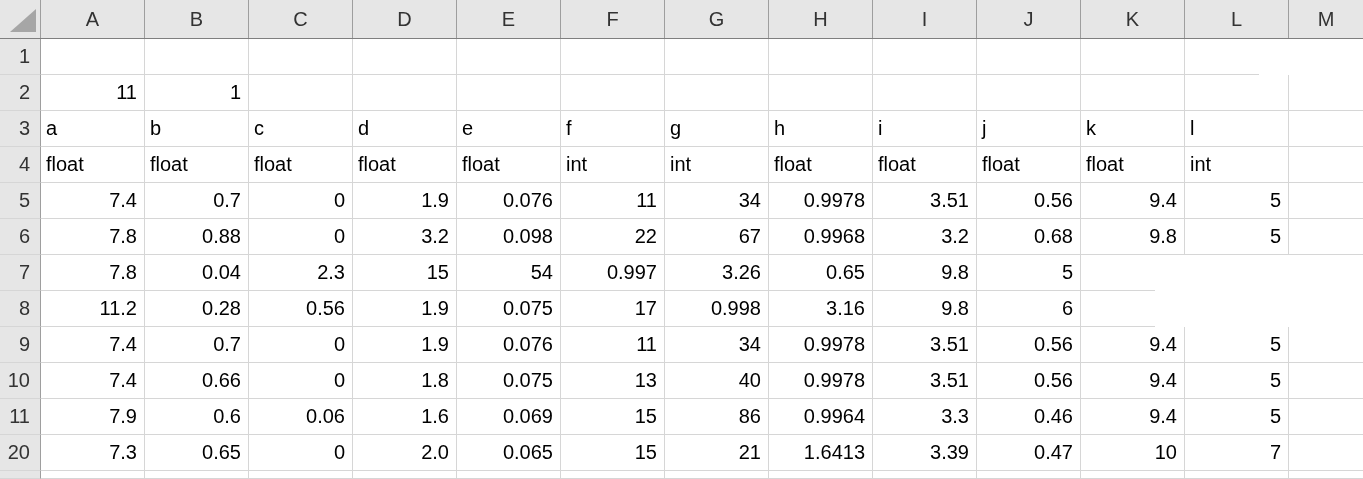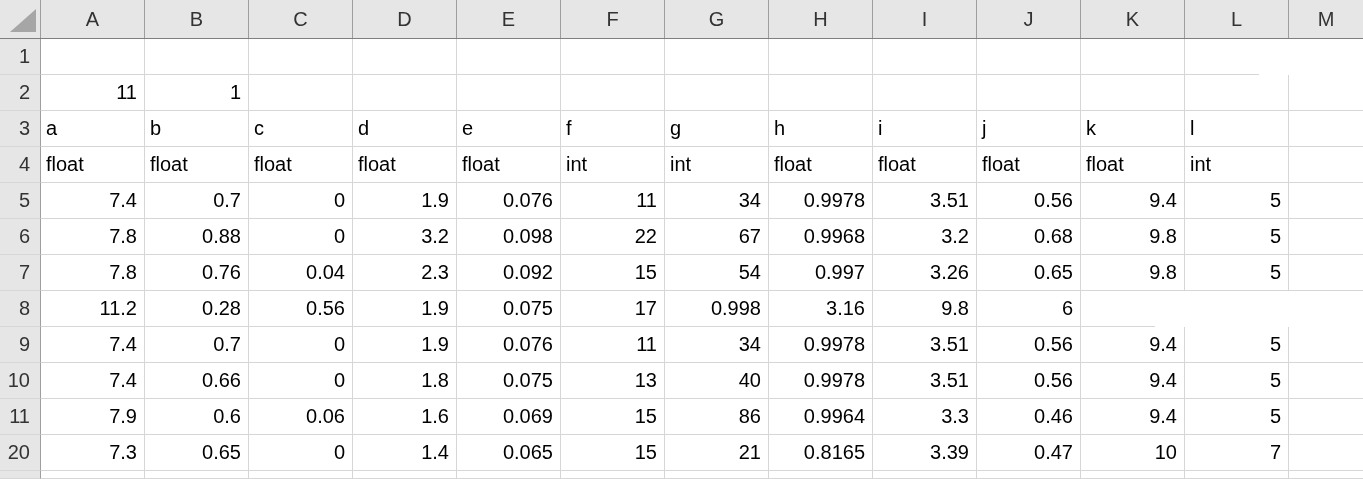--- a/index.html
+++ b/index.html
@@ -198,24 +198,22 @@
         <div class="cell align-right">0.9968</div>
         <div class="cell align-right">3.2</div>
         <div class="cell align-right">0.68</div>
         <div class="cell align-right">9.8</div>
         <div class="cell align-right">5</div>
         <div class="cell align-right last-col"></div>
       </div>
       <div class="grid-row">
         <div class="row-header">7</div>
         <div class="cell align-right">7.8</div>
-        <div class="cell align-right">0.76</div>
         <div class="cell align-right">0.04</div>
         <div class="cell align-right">2.3</div>
-        <div class="cell align-right">0.092</div>
         <div class="cell align-right">15</div>
         <div class="cell align-right">54</div>
         <div class="cell align-right">0.997</div>
         <div class="cell align-right">3.26</div>
         <div class="cell align-right">0.65</div>
         <div class="cell align-right">9.8</div>
         <div class="cell align-right">5</div>
         <div class="cell align-right last-col"></div>
       </div>
       <div class="grid-row">
@@ -278,25 +276,25 @@
         <div class="cell align-right">0.46</div>
         <div class="cell align-right">9.4</div>
         <div class="cell align-right">5</div>
         <div class="cell align-right last-col"></div>
       </div>
       <div class="grid-row">
         <div class="row-header">20</div>
         <div class="cell align-right">7.3</div>
         <div class="cell align-right">0.65</div>
         <div class="cell align-right">0</div>
-        <div class="cell align-right">1.4</div>
+        <div class="cell align-right">2.0</div>
         <div class="cell align-right">0.065</div>
         <div class="cell align-right">15</div>
         <div class="cell align-right">21</div>
-        <div class="cell align-right">0.8165</div>
+        <div class="cell align-right">1.6413</div>
         <div class="cell align-right">3.39</div>
         <div class="cell align-right">0.47</div>
         <div class="cell align-right">10</div>
         <div class="cell align-right">7</div>
         <div class="cell align-right last-col"></div>
       </div>
       <div class="grid-row partial">
         <div class="row-header"></div>
         <div class="cell align-right"></div>
         <div class="cell align-right"></div>

